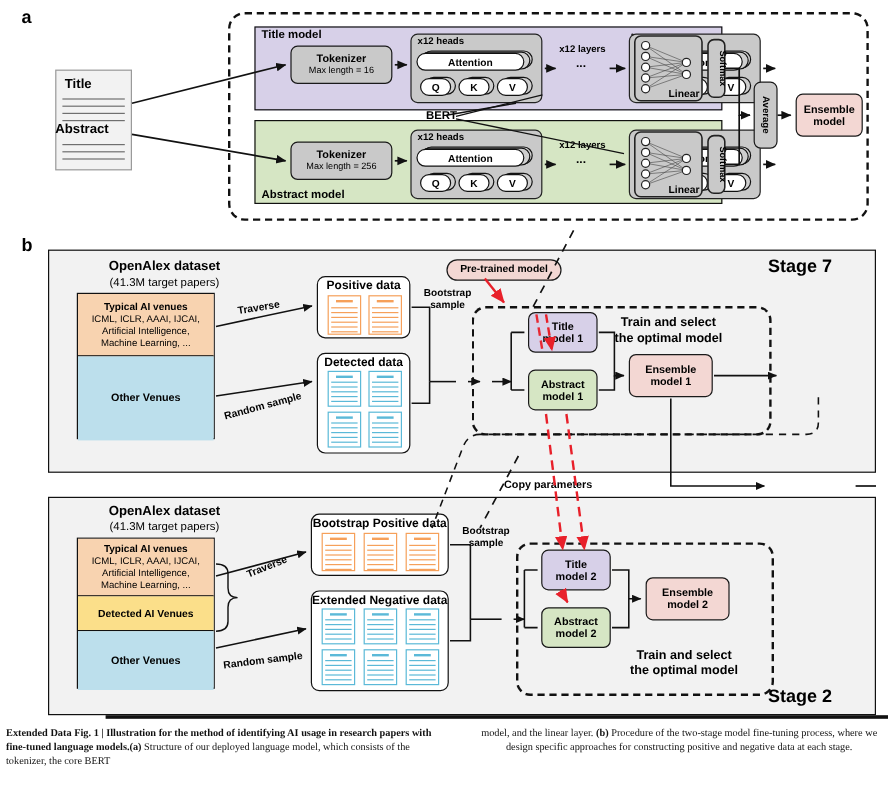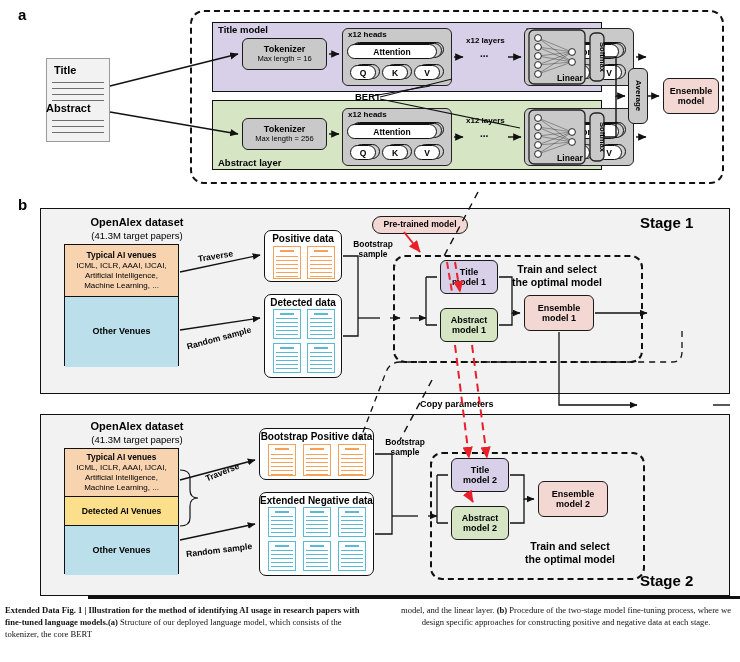--- a/index.html
+++ b/index.html
@@ -104,21 +104,21 @@
   <div class="stackpill" style="left:536px;top:64px;width:26px;height:15px;"></div>
   <div class="whitepill" style="left:532px;top:65px;width:26px;height:15px;">Q</div>
   <div class="stackpill" style="left:568px;top:64px;width:26px;height:15px;"></div>
   <div class="whitepill" style="left:564px;top:65px;width:26px;height:15px;">K</div>
   <div class="stackpill" style="left:600px;top:64px;width:26px;height:15px;"></div>
   <div class="whitepill" style="left:596px;top:65px;width:26px;height:15px;">V</div>
 
   <div class="greyblk" style="left:526px;top:28px;width:0;height:0;"></div>
 
   <div class="modelRow abstractRow" style="left:212px;top:100px;width:390px;height:70px;"></div>
-  <div class="lbl" style="left:218px;top:158px;font-size:9.5px;">Abstract layer</div>
+  <div class="lbl" style="left:218px;top:158px;font-size:9.5px;">Abstract model</div>
 
   <div class="rbox" style="left:242px;top:118px;width:85px;height:32px;background:#c9c9c9;">
     <div>
       <div style="font-size:9px;">Tokenizer</div>
       <div style="font-size:7.6px;font-weight:normal;">Max length = 256</div>
     </div>
   </div>
 
   <div class="greyblk" style="left:342px;top:108px;width:110px;height:58px;"></div>
   <div class="lbl" style="left:348px;top:110px;font-size:8px;">x12 heads</div>
@@ -152,21 +152,21 @@
   <div class="rbox" style="left:628px;top:68px;width:20px;height:56px;background:#c9c9c9;">
     <span class="vert" style="font-size:8px;">Average</span>
   </div>
   <div class="rbox" style="left:663px;top:78px;width:56px;height:36px;background:#f3d7d3;">
     <span style="font-size:9px;">Ensemble<br>model</span>
   </div>
 
   <div class="panel-letter abs" style="left:18px;top:196px;">b</div>
 
   <div class="stageBox" style="left:40px;top:208px;width:690px;height:186px;"></div>
-  <div class="abs" style="left:640px;top:214px;font-size:15px;font-weight:bold;">Stage 1</div>
+  <div class="abs" style="left:640px;top:214px;font-size:15px;font-weight:bold;">Stage 7</div>
 
   <div class="abs" style="left:62px;top:216px;width:150px;text-align:center;font-size:11px;font-weight:bold;">OpenAlex dataset</div>
   <div class="abs" style="left:62px;top:230px;width:150px;text-align:center;font-size:9.5px;">(41.3M target papers)</div>
 
   <div class="venueStack" style="left:64px;top:244px;width:115px;height:122px;">
     <div class="venueSeg" style="height:52px;background:#f8d3b0;">
       <div style="font-weight:bold;font-size:8.4px;">Typical AI venues</div>
       <div style="white-space:pre-line;font-size:8px;">ICML, ICLR, AAAI, IJCAI,
 Artificial Intelligence,
 Machine Learning, ...</div>

